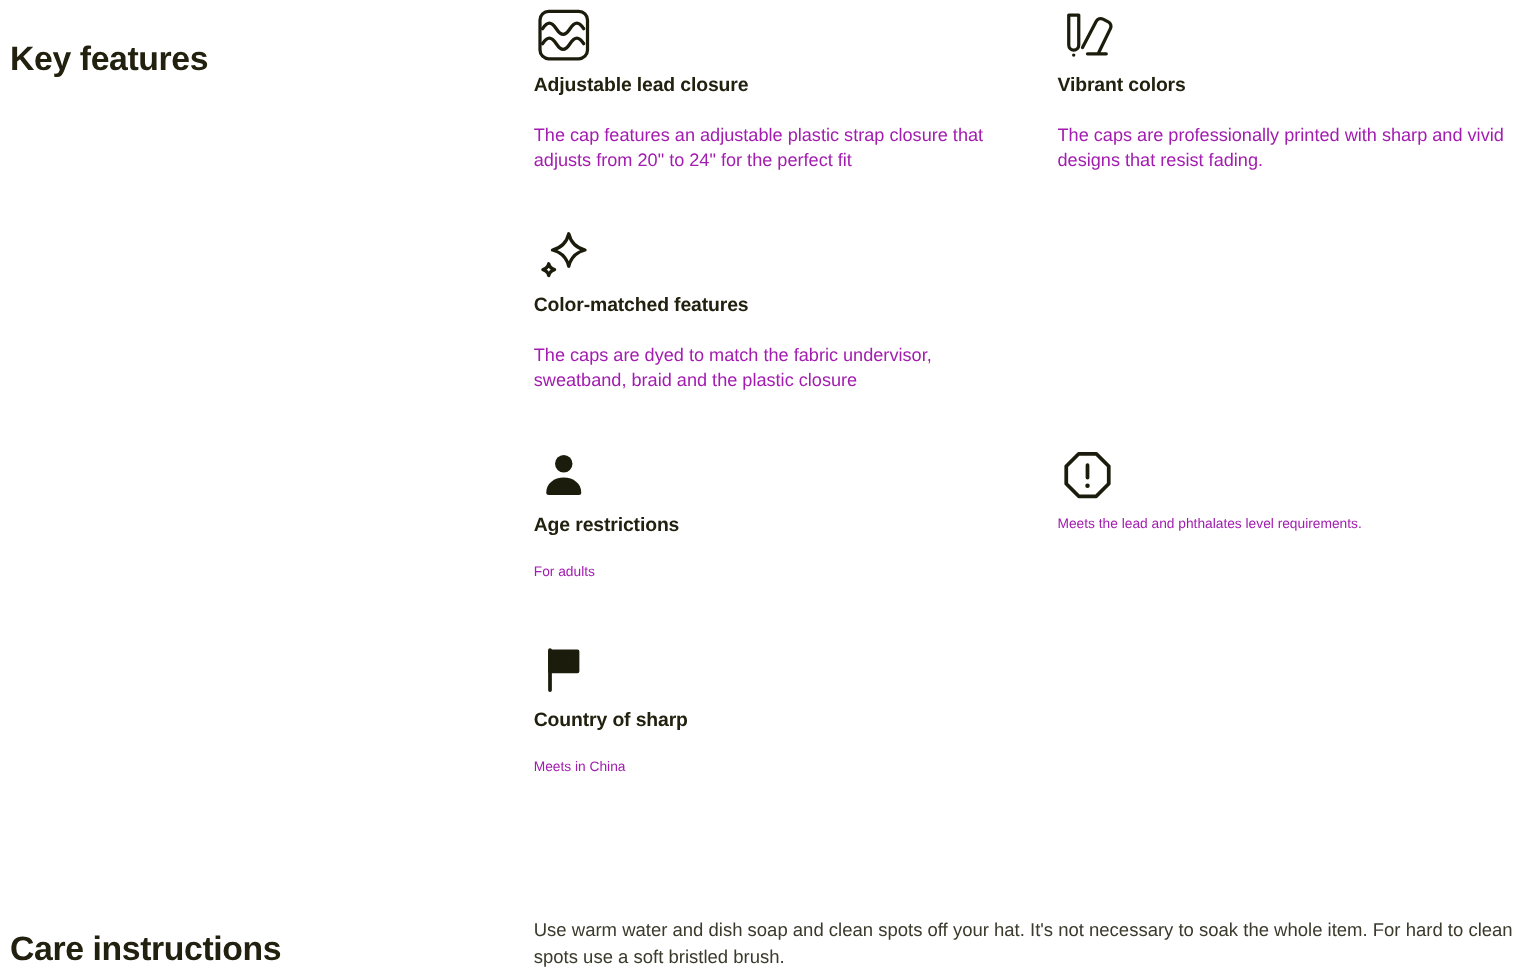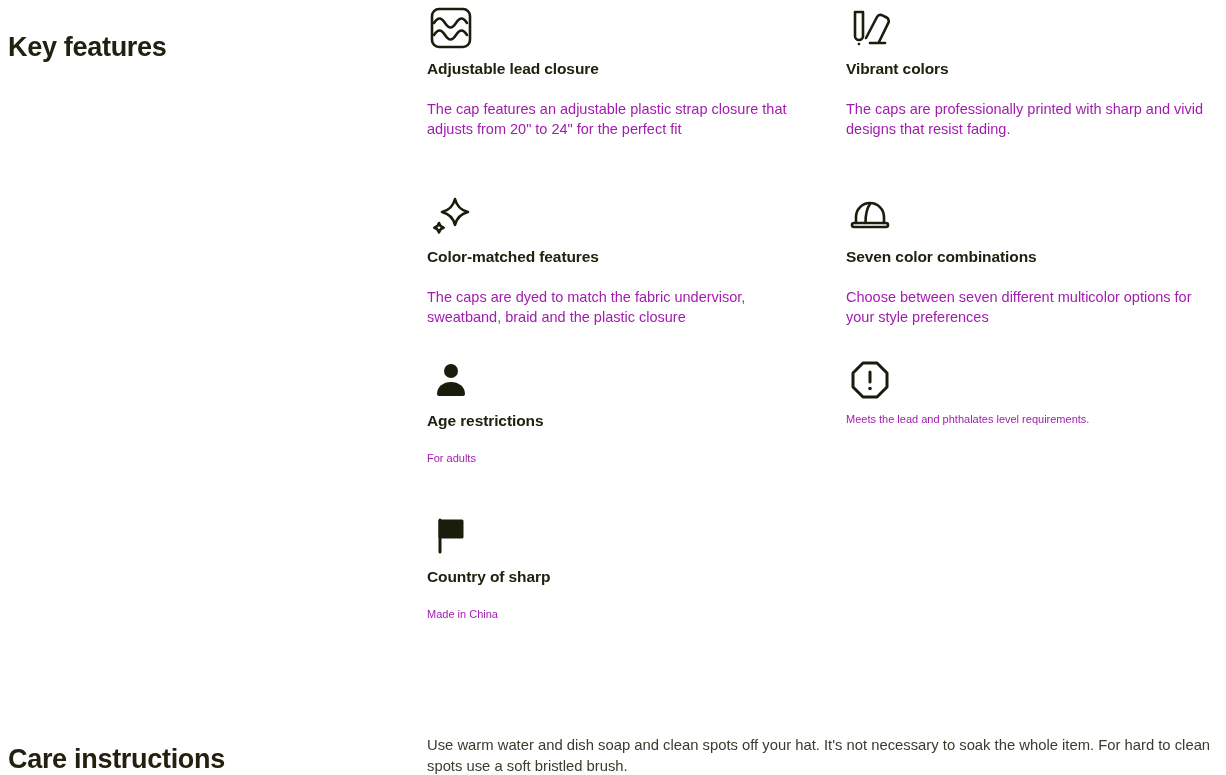--- a/index.html
+++ b/index.html
@@ -54,21 +54,21 @@
     color: #a21caf;
     line-height: 1.42;
     margin: 0;
   }
   .feature.small .f-desc { font-size: 11px; }
 
   
   .col-a { left: 427px; }
   .col-b { left: 846px; }
   .row-1 { top: 4px; }
-  .row-2 { top: 192px; }
+  .row-2 { top: 180px; }
   .row-3 { top: 356px; }
   .row-4 { top: 512px; }
 
   .col-b.row-1, .col-b.row-2, .col-b.row-3 { width: 375px; }
 
   
   #care-body {
     position: absolute;
     left: 427px;
     top: 720px;
@@ -114,31 +114,20 @@
     <span class="icon">
       <svg width="48" height="48" viewBox="0 0 48 48" fill="none" stroke="#1c1c0d" stroke-width="2.6" stroke-linecap="round" stroke-linejoin="round">
         <path d="M28 7c1.6 6.6 6.4 11.4 13 13-6.6 1.6-11.4 6.4-13 13-1.6-6.6-6.4-11.4-13-13 6.6-1.6 11.4-6.4 13-13z"></path>
         <path d="M12 31c0.6 2.4 2.3 4.1 4.7 4.7-2.4 0.6-4.1 2.3-4.7 4.7-0.6-2.4-2.3-4.1-4.7-4.7 2.4-0.6 4.1-2.3 4.7-4.7z"></path>
       </svg>
     </span>
     <p class="f-title">Color-matched features</p>
     <p class="f-desc">The caps are dyed to match the fabric undervisor, sweatband, braid and the plastic closure</p>
   </div>
 
-  <div class="feature col-b row-2">
-    <span class="icon">
-      <svg width="48" height="48" viewBox="0 0 48 48" fill="none" stroke="#1c1c0d" stroke-width="2.6" stroke-linecap="round" stroke-linejoin="round">
-        <path d="M10 31V25a14 14 0 0 1 28 0v6"></path>
-        <path d="M8 31h32a2 2 0 0 1 0 4H8a2 2 0 0 1 0-4z"></path>
-        <path d="M24 12c-3 4-4.5 9-4.5 19"></path>
-      </svg>
-    </span>
-    <p class="f-title">Seven color combinations</p>
-    <p class="f-desc">Choose between seven different multicolor options for your style preferences</p>
-  </div>
 
   <div class="feature col-a row-3 small">
     <span class="icon">
       <svg width="48" height="48" viewBox="0 0 48 48" fill="#1c1c0d">
         <circle cx="24" cy="15" r="7"></circle>
         <path d="M10 38c0-7.2 6.3-12 14-12s14 4.8 14 12a2 2 0 0 1-2 2H12a2 2 0 0 1-2-2z"></path>
       </svg>
     </span>
     <p class="f-title">Age restrictions</p>
     <p class="f-desc">For adults</p>
@@ -156,19 +145,19 @@
   </div>
 
   <div class="feature col-a row-4 small">
     <span class="icon">
       <svg width="48" height="48" viewBox="0 0 48 48" fill="none" stroke="#1c1c0d" stroke-width="3" stroke-linecap="round" stroke-linejoin="round">
         <path d="M13 8v32"></path>
         <path d="M13 9h22v16H13z" fill="#1c1c0d"></path>
       </svg>
     </span>
     <p class="f-title">Country of sharp</p>
-    <p class="f-desc">Made in China</p>
+    <p class="f-desc">Meets in China</p>
   </div>
 
   <h2 class="section-title" id="care-title">Care instructions</h2>
   <p id="care-body">Use warm water and dish soap and clean spots off your hat. It's not necessary to soak the whole item. For hard to clean spots use a soft bristled brush.</p>
 
 </div>
 
 </body></html>

